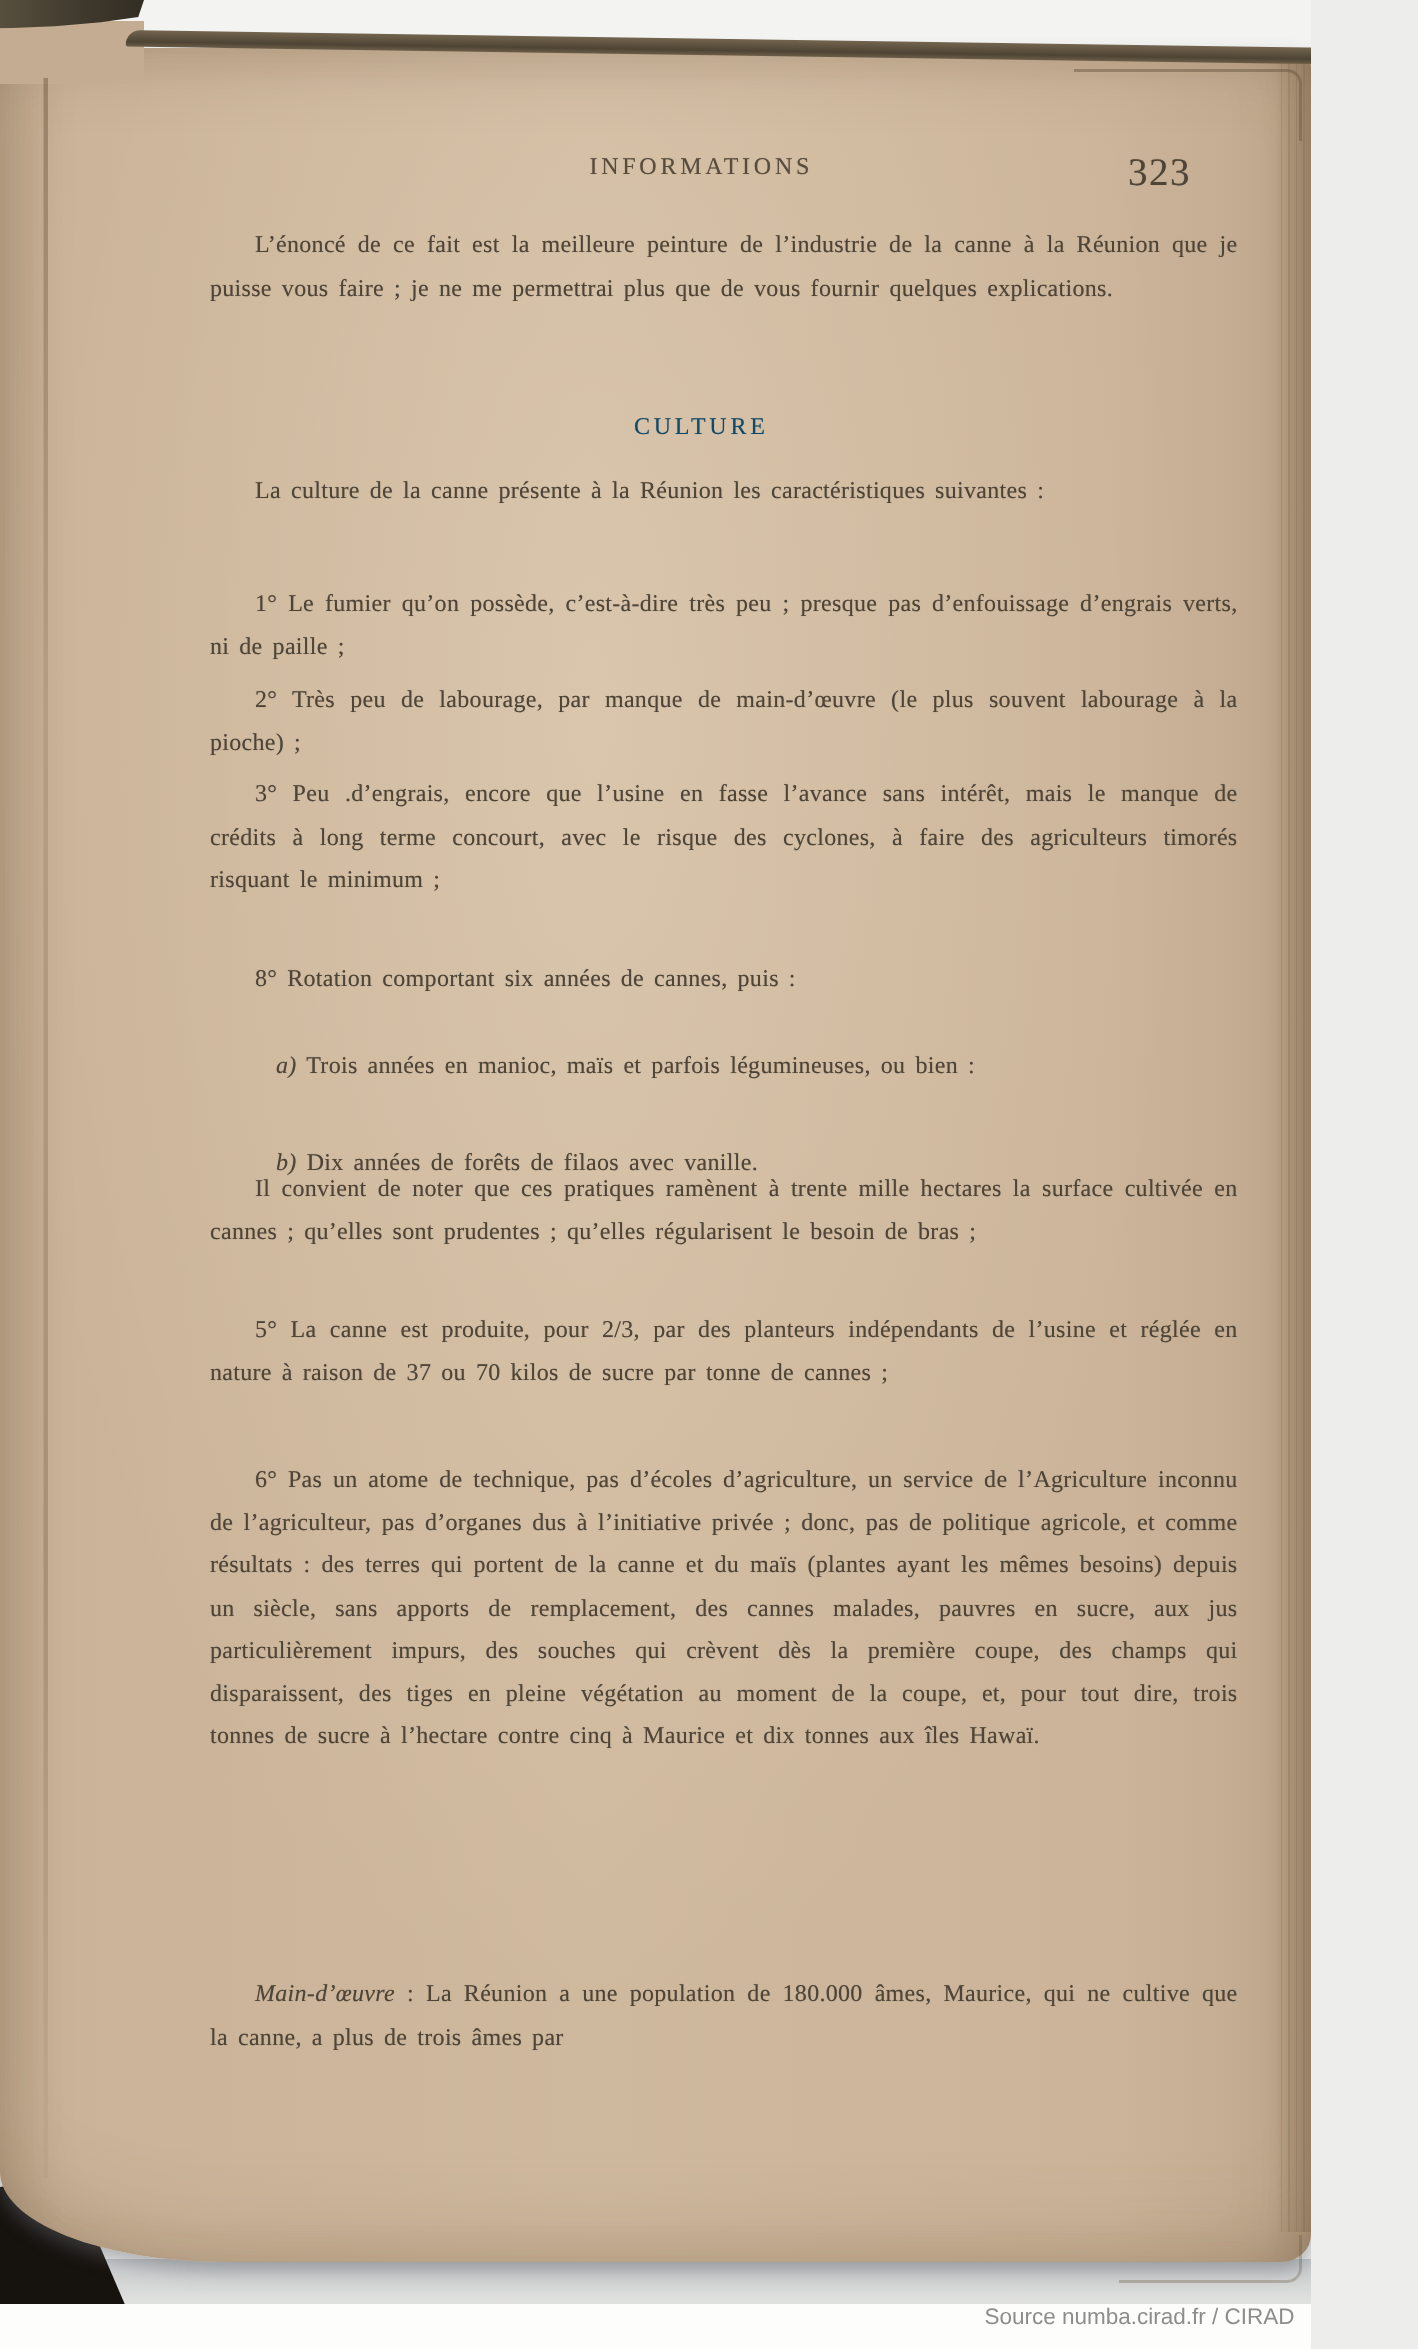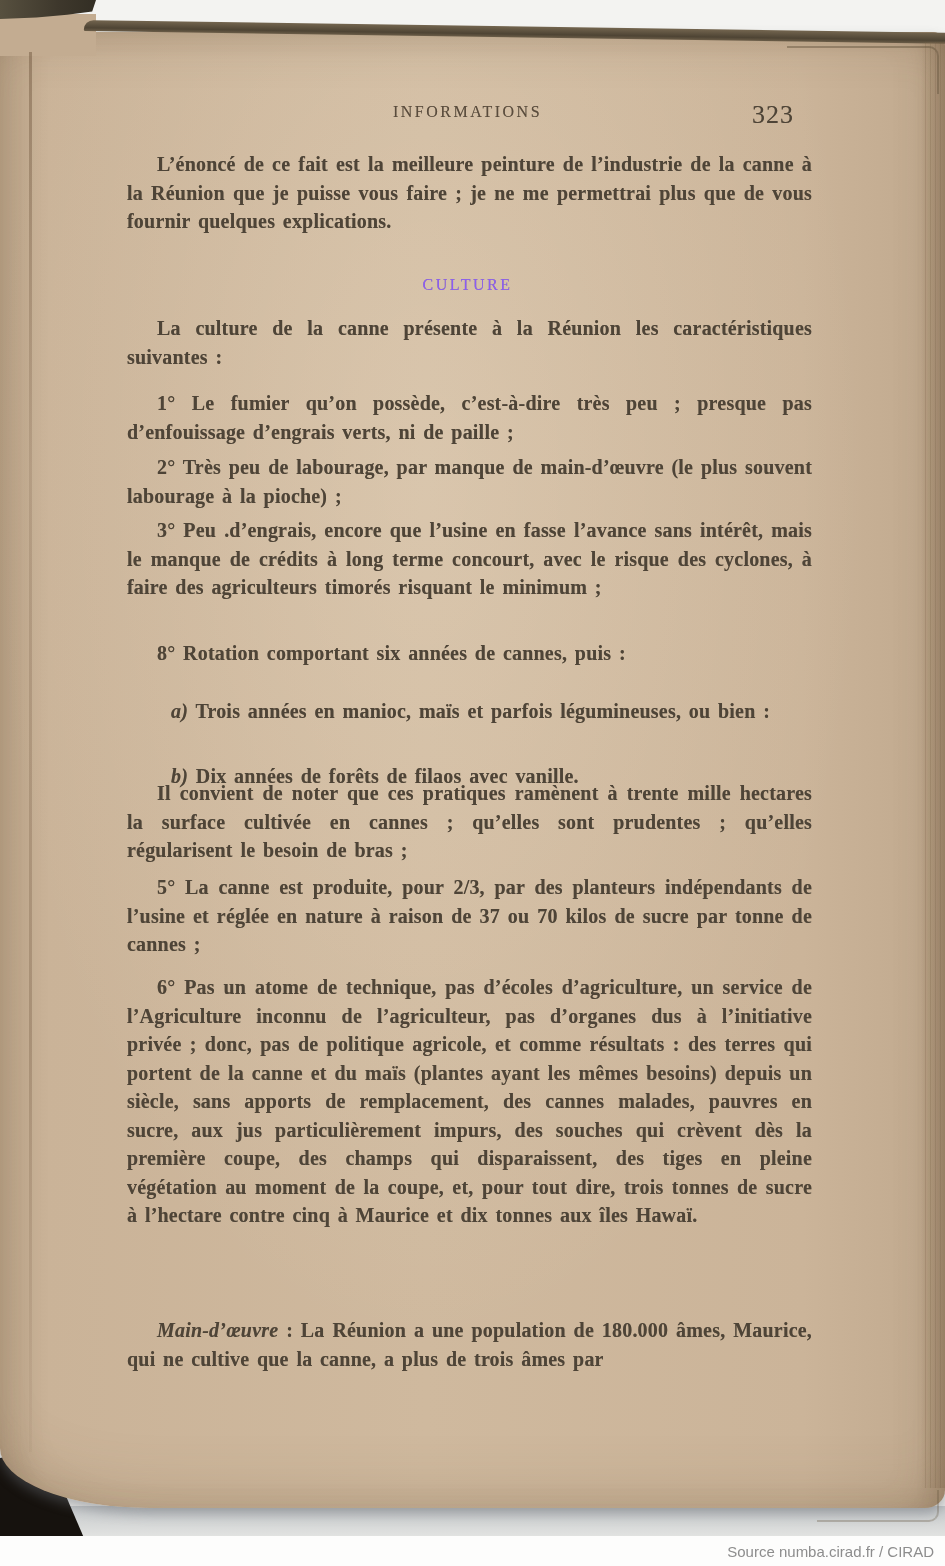--- a/index.html
+++ b/index.html
@@ -1,17 +1,17 @@
 <!DOCTYPE html>
 <html style="--paper: #cdb79c; --ink: #4e4437; --footer_text: #8d8d8d; --binding: #3e382c;"><head>
 <meta charset="utf-8">
 <style>
   html,body { margin:0; padding:0; background:#ededeb; }
   .stage {
-    position:relative; width:945px; height:1566px; overflow:hidden;
+    position:relative; width:874px; height:1566px; overflow:hidden;
     background:#ececea; font-family:"Liberation Serif", serif;
   }
   .scan-top-white { position:absolute; left:0; top:0; right:0; height:42px; background:#f3f3f1; }
   .bottom-shadow {
     position:absolute; left:0; right:0; top:1506px; height:32px;
     background:linear-gradient(180deg,#c5c8ca,#e3e4e2);
   }
   .page {
     position:absolute; left:0; top:32px; right:0; height:1476px;
     background:
@@ -73,33 +73,33 @@
     text-shadow:0 0 0.6px rgba(80,70,55,0.45);
   }
   .phead { position:absolute; top:103px; left:0; width:100%; height:26px; }
   .phead .title {
     position:absolute; left:0; right:0; text-align:center;
     font-size:16px; letter-spacing:2.5px; color:#5a4c3d;
   }
   .phead .num { position:absolute; right:16px; top:-3px; font-size:26px; letter-spacing:1px; }
   .sect {
     position:absolute; top:276px; left:0; right:0; text-align:center;
-    font-size:16px; letter-spacing:2.5px; color:#8b5cf6;
+    font-size:16px; letter-spacing:2.5px; color:#0c4a6e;
   }
   .para {
-    position:absolute; left:2px; width:685px; text-align:justify;
-    font-size:20px; line-height:28.5px; text-indent:30px;
-    word-spacing:2.5px; letter-spacing:0.2px;font-weight:bold;
+    position:absolute; left:15px; width:685px; text-align:justify;
+    font-size:16px; line-height:28.5px; text-indent:30px;
+    word-spacing:2.5px; letter-spacing:0.2px;
   }
   .para.deep { text-indent:44px;margin-top:19px; }
   .lead-i { font-style:italic; }
   .footer-bar {
     position:absolute; left:0; bottom:0; width:100%; height:30px;
     background:#fdfdfc; box-sizing:border-box; padding-right:11px;
-    display:flex; align-items:center; justify-content:flex-end;
+    display:flex; justify-content:flex-end;
     font-family:"Liberation Sans", sans-serif; font-size:15px;
     color:var(--footer_text,#8d8d8d);
   }
 </style>
 </head>
 <body>
 
 <div class="stage">
 
   <div class="scan-top-white"></div>

